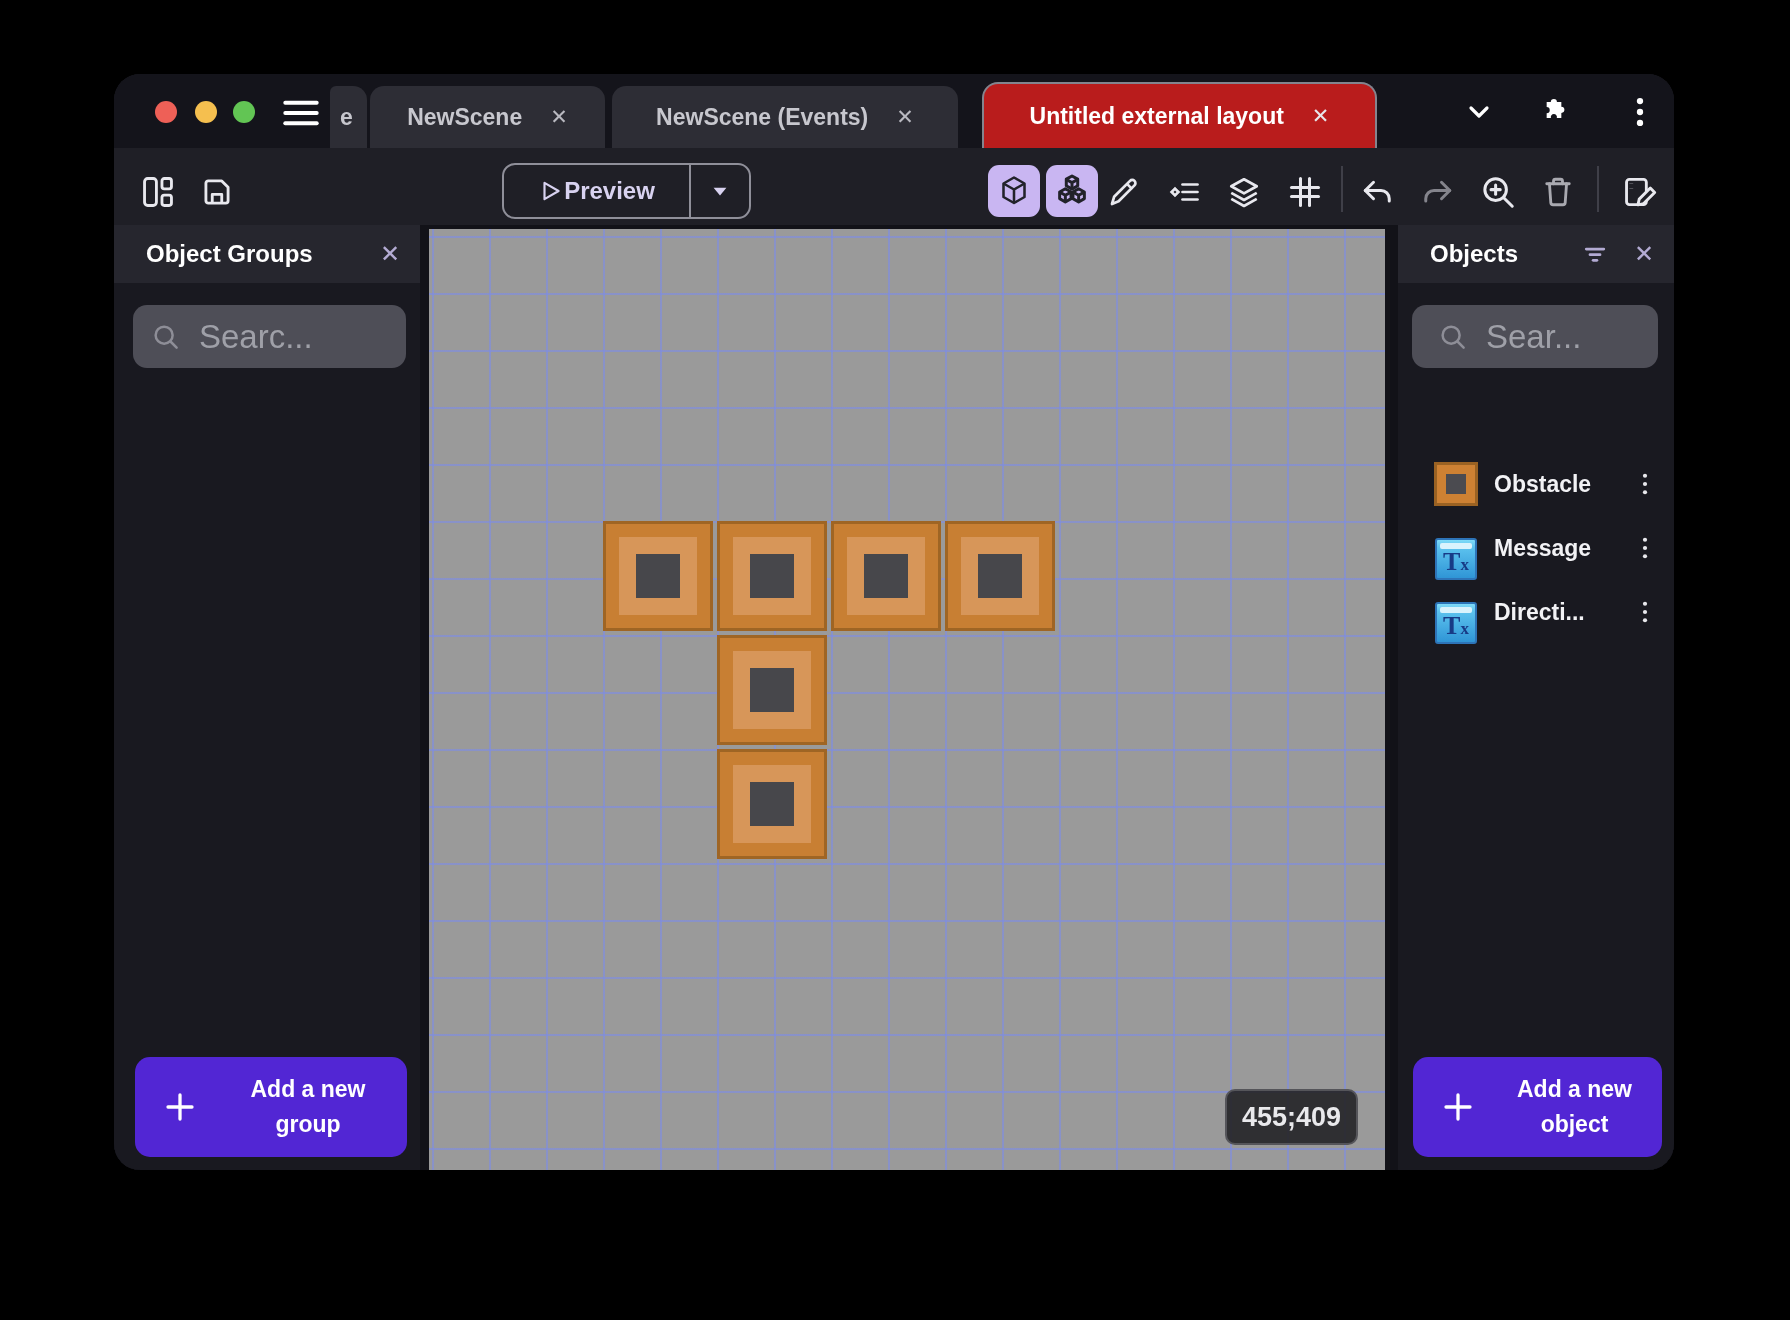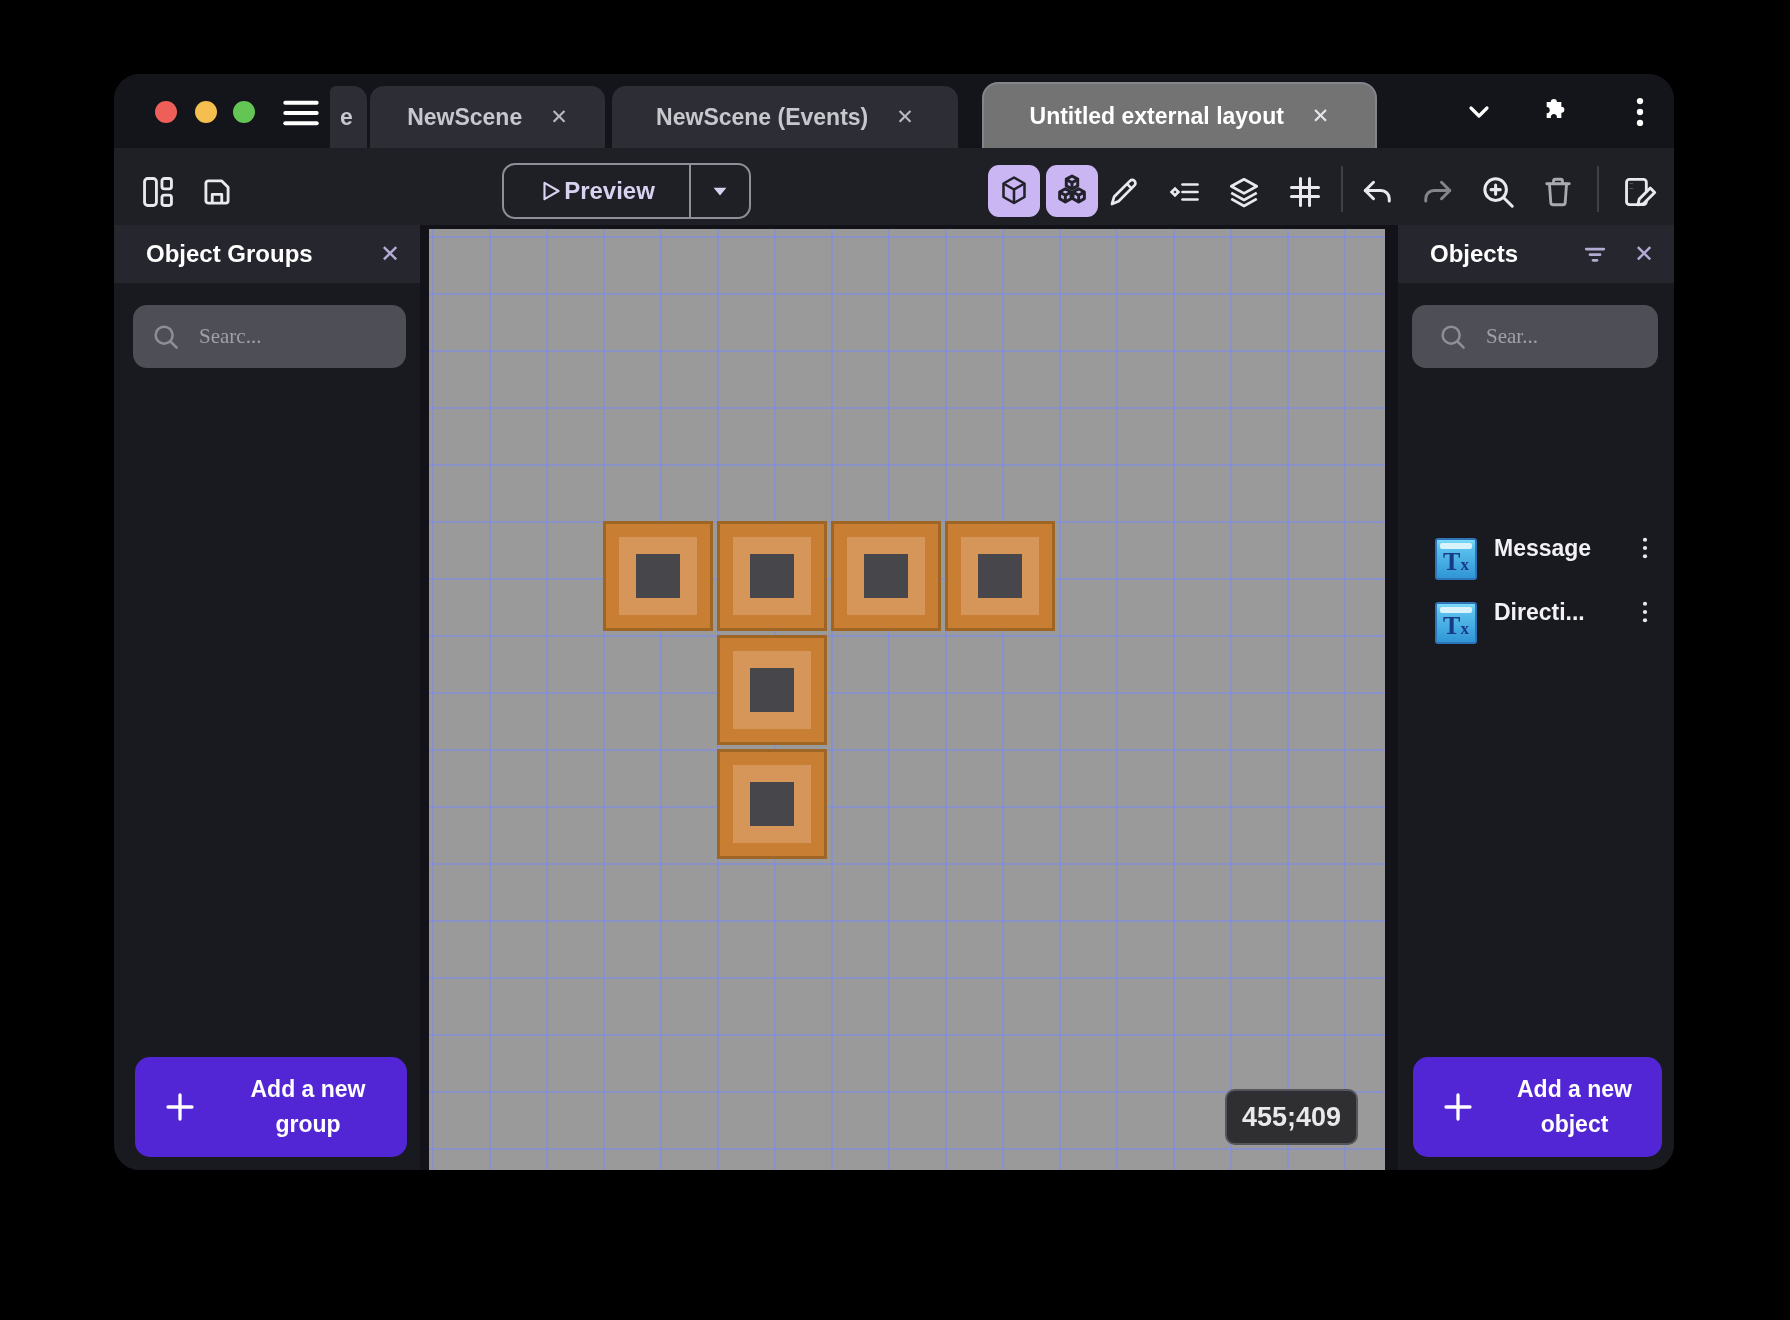--- a/index.html
+++ b/index.html
@@ -15,21 +15,21 @@
   .traffic { position:absolute; top:27px; width:22px; height:22px; border-radius:50%; }
   .t-red{ left:41px; background:#ee6057;} .t-yellow{ left:81px; background:#f5bf4f;} .t-green{ left:119px; background:#62c554;}
   .hamburger { position:absolute; left:168px; top:24px; }
   .tab { position:absolute; top:12px; height:62px; background:#2d2d35; border-radius:14px 14px 0 0;
          display:flex; align-items:center; justify-content:center; gap:28px;
          color:#c7c7ce; font-size:23px; font-weight:600; }
   .tab .x { color:#b9b9c0; font-size:21px; font-weight:400; }
   .tab-frag { left:216px; width:37px; justify-content:flex-start; padding-left:10px; border-radius:6px 14px 0 0; overflow:hidden; }
   .tab-1 { left:256px; width:235px; }
   .tab-2 { left:498px; width:346px; }
-  .tab-active { left:868px; width:395px; top:8px; height:66px; background:#737373;
+  .tab-active { left:868px; width:395px; top:8px; height:66px; background:#b91c1c;
                 border:2px solid #84848e; border-bottom:none; border-radius:16px 16px 0 0;
                 color:#ffffff; font-weight:700; }
   .tbar-icon { position:absolute; top:20px; width:36px; height:36px; display:flex; align-items:center; justify-content:center; }
   .i-chevron{ left:1347px; } .i-puzzle{ left:1420px; } .i-kebab-top{ left:1508px; }
 
   
   .toolbar { position:absolute; left:0; top:74px; width:100%; height:77px; background:#1f1f26; }
   .tool-icon { position:absolute; top:24px; width:40px; height:40px; display:flex; align-items:center; justify-content:center; }
   .btn-preview { position:absolute; left:388px; top:15px; width:249px; height:56px;
                  border:2px solid #8f8f99; border-radius:13px; display:flex; align-items:stretch;
@@ -52,21 +52,21 @@
   .panel-head { position:absolute; left:0; top:0; width:100%; height:58px; background:#26262e;
                 display:flex; align-items:center; }
   .panel-title { color:#fff; font-size:24px; font-weight:700; margin-left:32px; flex:1; }
   .panel-x { color:#b3abd3; font-size:24px; margin-right:20px; }
   .filter-ic { margin-right:24px; }
   .searchbox { position:absolute; top:80px; height:63px; background:#4e4e57; border-radius:14px;
                display:flex; align-items:center; gap:18px; padding-left:18px; }
   .sb-left { left:19px; width:273px; }
   .sb-right { left:14px; width:246px;padding-left:26px; }
   .searchbox input { background:transparent; border:none; outline:none; color:#84cc16;
-                     font-size:21px; width:150px; font-family:Liberation Serif, serif; }
+                     font-size:33px; width:150px; font-family:Liberation Sans, sans-serif; }
   .searchbox input::placeholder { color:#9fa0a8; }
   .add-btn { position:absolute; top:832px; background:#5226d4; border-radius:15px; height:100px;
              display:flex; align-items:center; color:#fff; font-size:23px; font-weight:700; }
   .ab-left { left:21px; width:272px; }
   .ab-right { left:15px; width:249px; }
   .add-btn .plus { width:90px; display:flex; justify-content:center; }
   .add-btn .lines { flex:1; text-align:center; line-height:35px; padding-right:16px; }
 
   
   .obj-row { position:absolute; left:0; width:276px; height:64px; display:flex; align-items:center; }
@@ -349,20 +349,35 @@
         </div>
         <div class="searchbox sb-right">
           <svg width="30" height="30" viewBox="0 0 24 24" fill="none" stroke="#8e8e97" stroke-width="2" stroke-linecap="round">
               <circle cx="10.5" cy="10.5" r="6.8"></circle>
               <line x1="15.6" y1="15.6" x2="20.5" y2="20.5"></line>
             </svg>
           <input type="text" placeholder="Sear..." style="">
         </div>
 
 
+        <div class="obj-row" style="top:227px">
+          <span class="obj-ic">
+            <span class="ic-obstacle">
+                <span class="c"></span>
+              </span>
+          </span>
+          <span class="obj-label">Obstacle</span>
+          <span class="obj-kebab">
+            <svg width="22" height="30" viewBox="0 0 24 28" fill="#e8e8ec">
+                <circle cx="12" cy="5" r="2.3"></circle>
+                <circle cx="12" cy="14" r="2.3"></circle>
+                <circle cx="12" cy="23" r="2.3"></circle>
+              </svg>
+          </span>
+        </div>
 
         <div class="obj-row" style="top:291px">
           <span class="obj-ic">
             <span class="ic-text">
                 <span class="strip"></span>
                 <span class="tx">T<small>x</small></span>
               </span>
           </span>
           <span class="obj-label">Message</span>
           <span class="obj-kebab">

